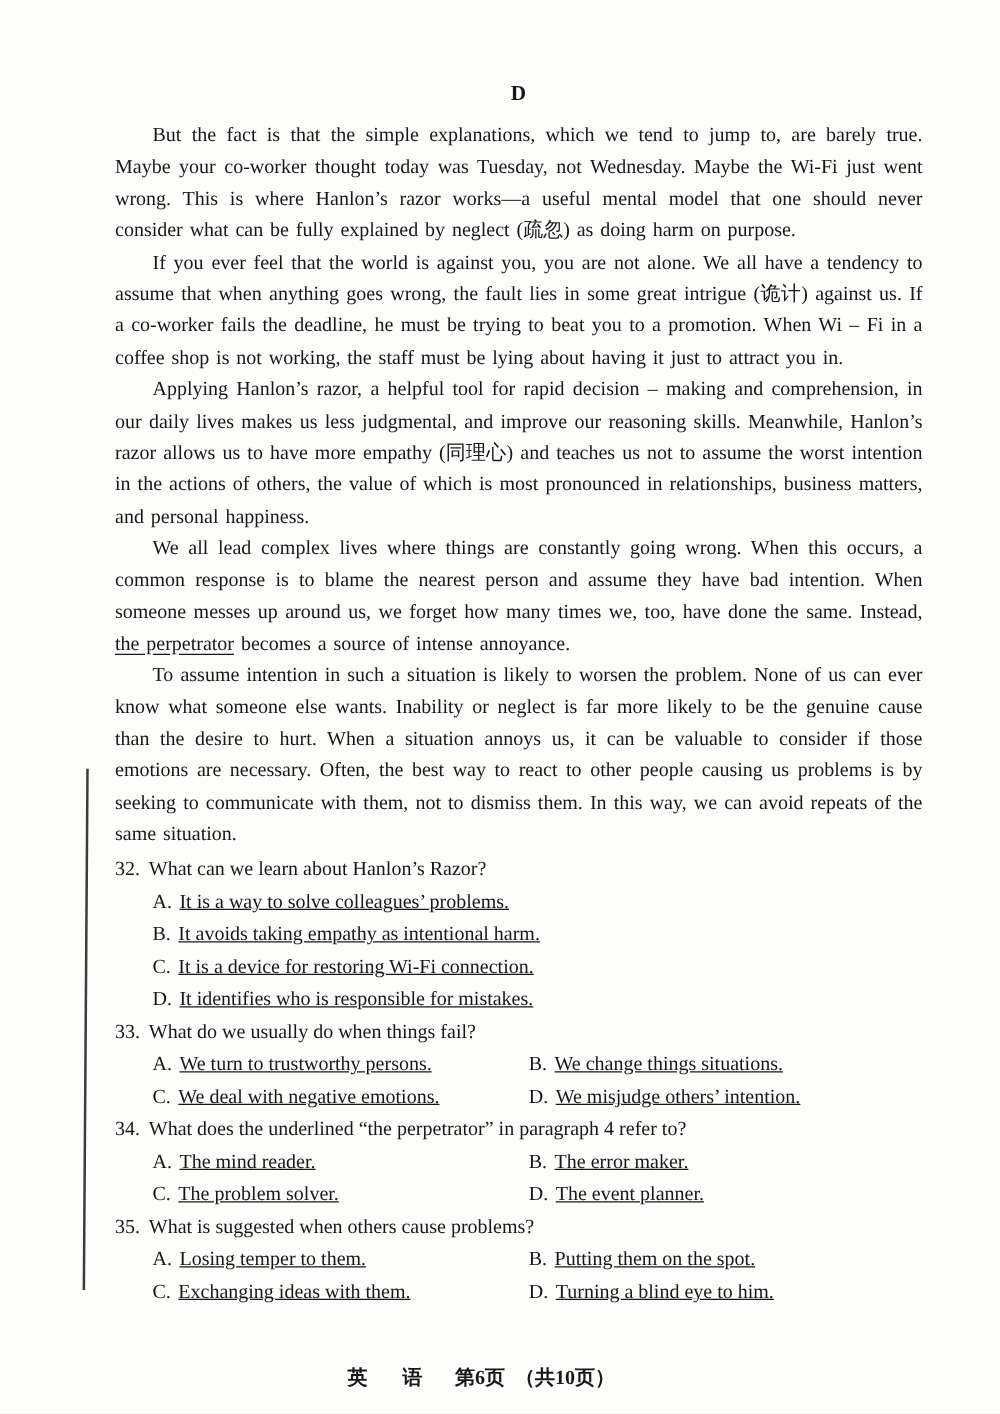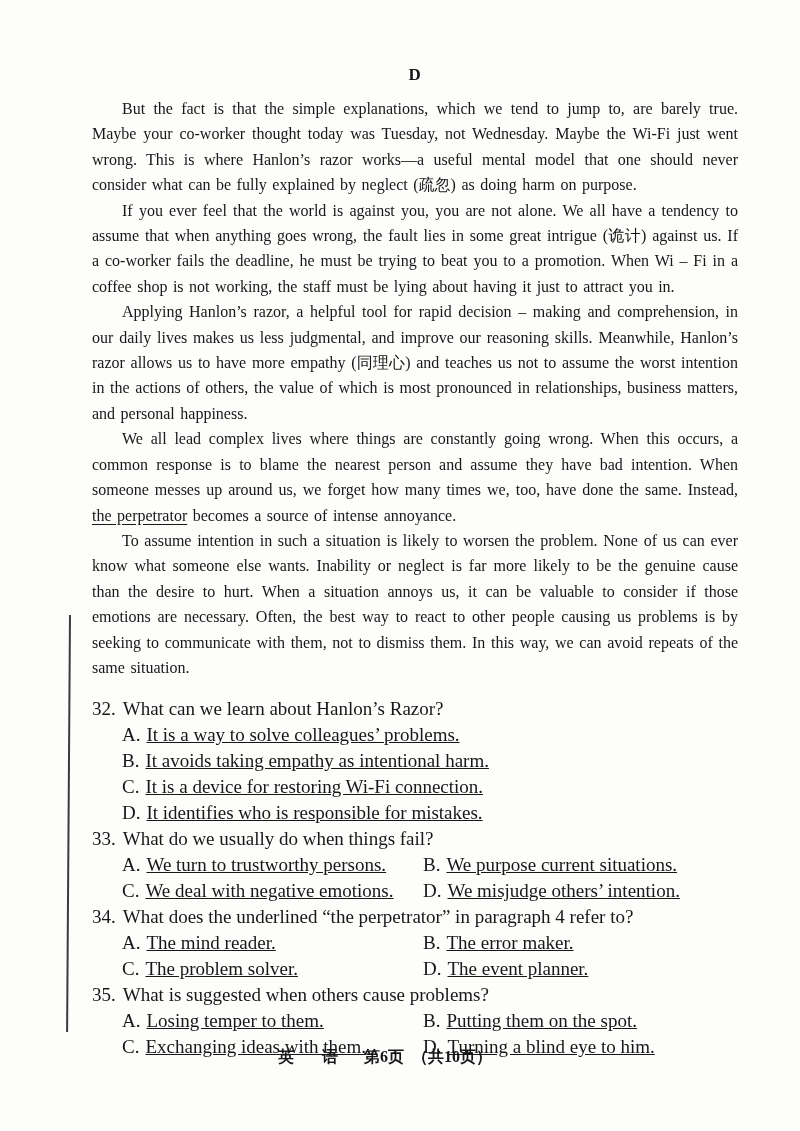--- a/index.html
+++ b/index.html
@@ -37,22 +37,22 @@
     line-height: 25.4px;
     text-align: justify;
     text-indent: 30px;
     word-spacing: 1.5px;
   }
   .u-phrase {
     text-decoration: underline;
     text-underline-offset: 3px;
   }
   .questions {
-    margin-top: 16px;
-    font-size: 19px;
+    margin-top: 3px;
+    font-size: 16px;
     line-height: 26px;
   }
   .q-stem {
     white-space: nowrap;
   }
   .q-num {
     display: inline-block;
     margin-right: 7px;
   }
   .opts {
@@ -76,21 +76,21 @@
     top: 615px;
     width: 2px;
     height: 417px;
     background: #3c3c3c;
     transform: rotate(0.4deg);
     transform-origin: top left;
   }
   .footer {
     position: absolute;
     left: 0;
-    top: 1047px;
+    top: 1092px;
     width: 770px;
     text-align: center;
     font-size: 16px;
     font-weight: bold;
   }
   .footer .f-subject { margin-right: 14px; letter-spacing: 12px; }
   .footer .f-page { margin-right: 8px; }
 </style>
 </head>
 <body>
@@ -120,21 +120,21 @@
           <div class="opt"><span class="opt-label">B.</span><span>It avoids taking empathy as intentional harm.</span></div>
           <div class="opt"><span class="opt-label">C.</span><span>It is a device for restoring Wi-Fi connection.</span></div>
           <div class="opt"><span class="opt-label">D.</span><span>It identifies who is responsible for mistakes.</span></div>
         </div>
       </div>
 
       <div class="question">
         <div class="q-stem"><span class="q-num">33.</span><span>What do we usually do when things fail?</span></div>
         <div class="opts two-col">
           <div class="opt"><span class="opt-label">A.</span><span>We turn to trustworthy persons.</span></div>
-          <div class="opt"><span class="opt-label">B.</span><span>We purpose current situations.</span></div>
+          <div class="opt"><span class="opt-label">B.</span><span>We change things situations.</span></div>
           <div class="opt"><span class="opt-label">C.</span><span>We deal with negative emotions.</span></div>
           <div class="opt"><span class="opt-label">D.</span><span>We misjudge others’ intention.</span></div>
         </div>
       </div>
 
       <div class="question">
         <div class="q-stem"><span class="q-num">34.</span><span>What does the underlined “the perpetrator” in paragraph 4 refer to?</span></div>
         <div class="opts two-col">
           <div class="opt"><span class="opt-label">A.</span><span>The mind reader.</span></div>
           <div class="opt"><span class="opt-label">B.</span><span>The error maker.</span></div>

